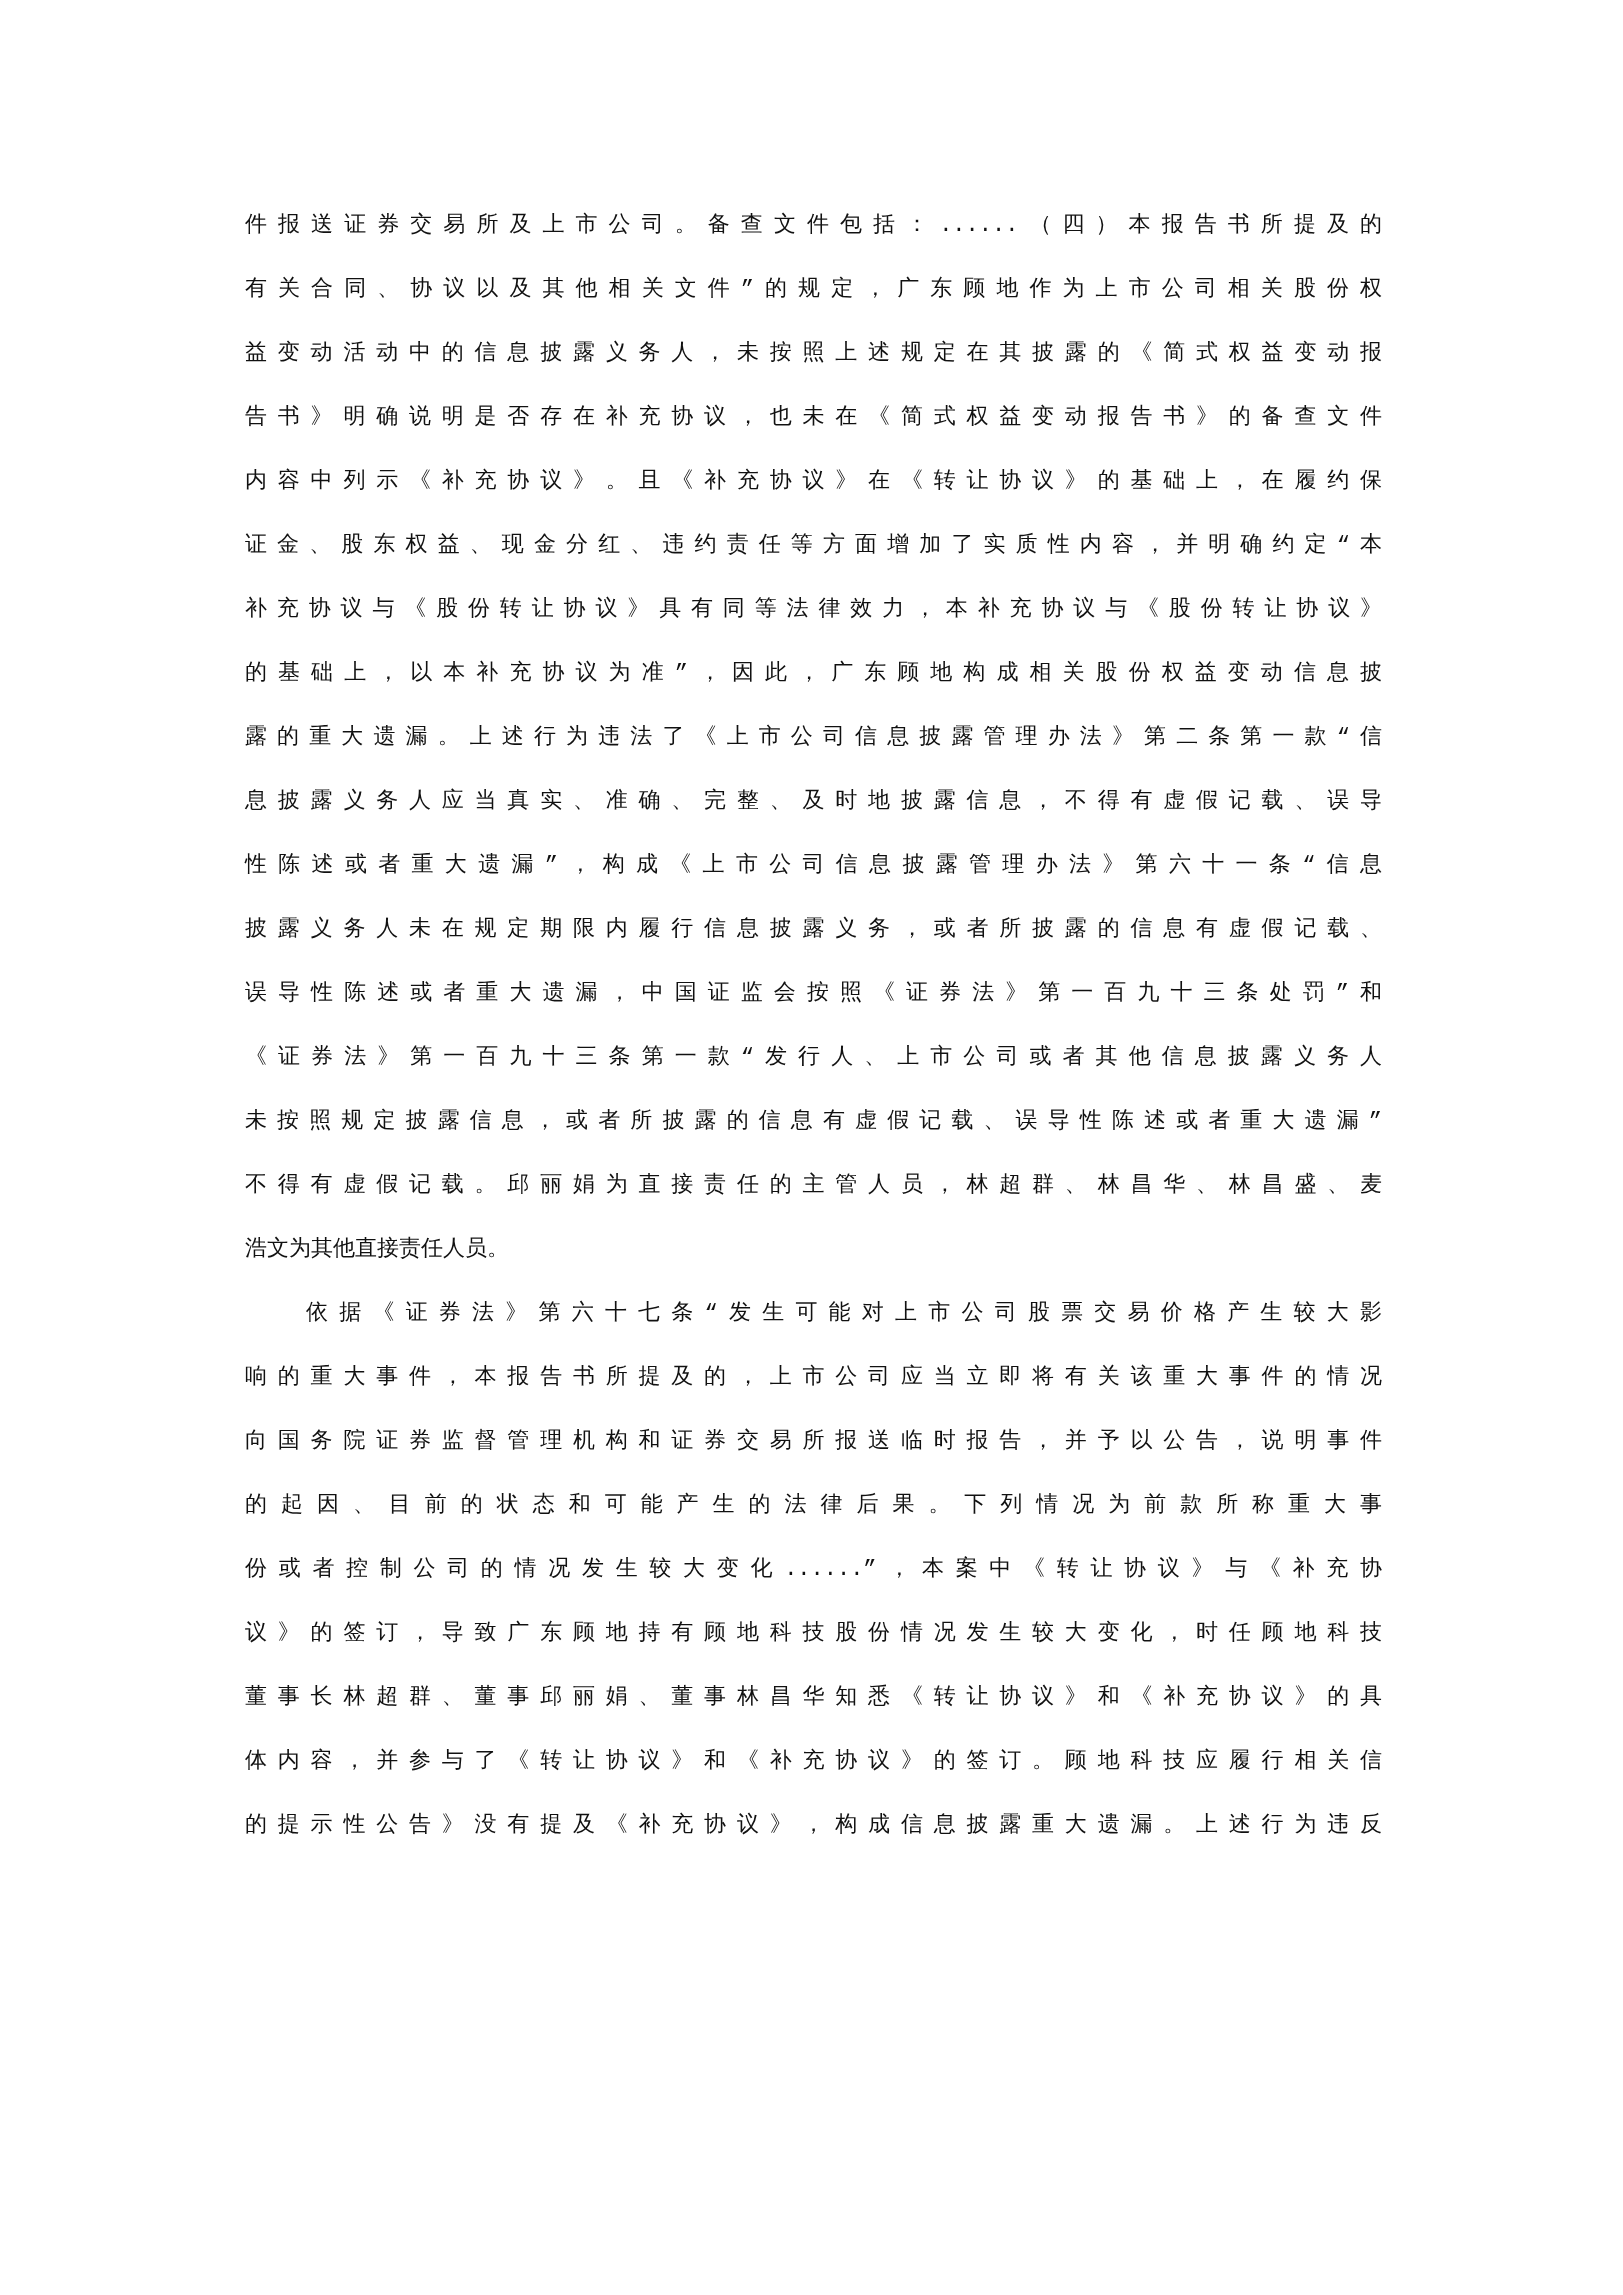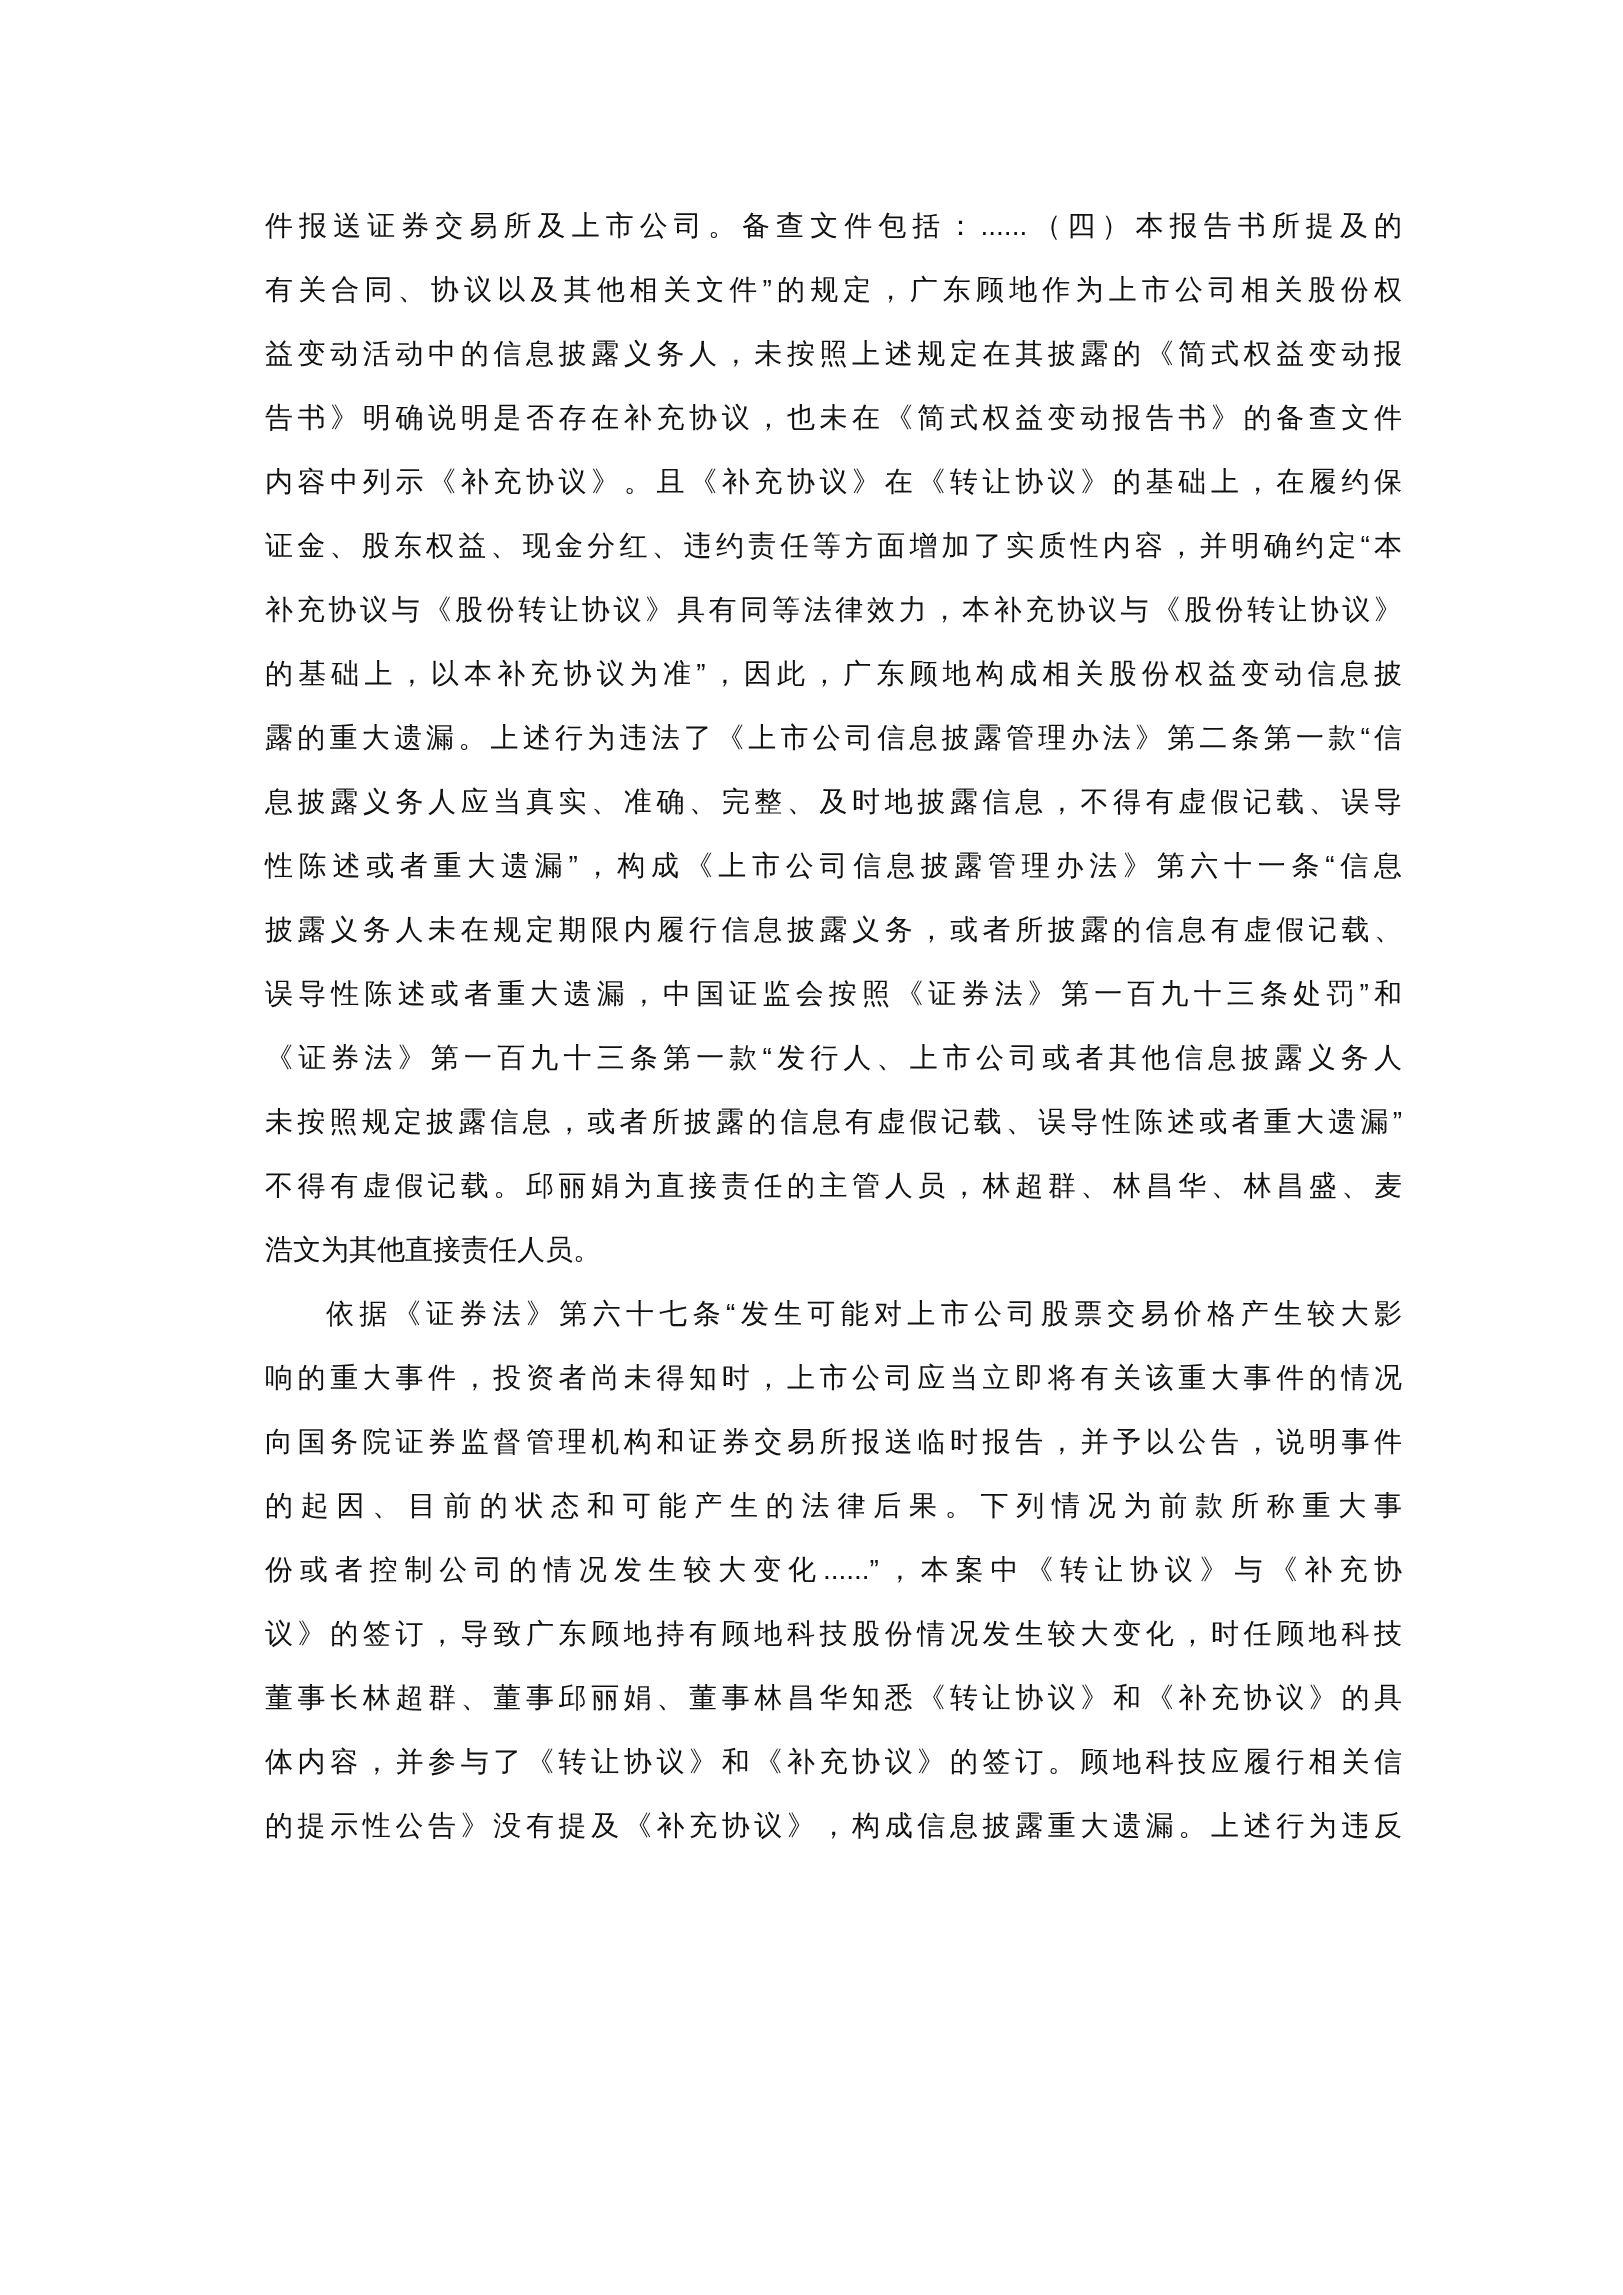--- a/index.html
+++ b/index.html
@@ -3,24 +3,23 @@
 <meta charset="utf-8">
 <style>
   html, body { margin: 0; padding: 0; background: #ffffff; }
   body { width: 1623px; height: 2295px; position: relative; overflow: hidden; }
   .page { position: absolute; left: 0; top: 0; width: 1623px; height: 2295px; background: #ffffff; }
   .body-text {
     position: absolute;
     left: 245px;
     top: 194px;
     width: 1137px;
-    font-family: Liberation Sans, sans-serif;
-    font-size: 28px;
+    font-family: Liberation Mono, monospace;
+    font-size: 22px;
     color: #111111;
-    margin-left: 20px;
   }
   .line {
     height: 64px;
     line-height: 64px;
     white-space: nowrap;
     text-align: justify;
     text-align-last: justify;
     overflow: visible;
   }
   .line.last { text-align-last: left; }
@@ -47,21 +46,21 @@
       <div class="line">披露义务人未在规定期限内履行信息披露义务，或者所披露的信息有虚假记载、</div>
       <div class="line">误导性陈述或者重大遗漏，中国证监会按照《证券法》第一百九十三条处罚”和</div>
       <div class="line">《证券法》第一百九十三条第一款“发行人、上市公司或者其他信息披露义务人</div>
       <div class="line">未按照规定披露信息，或者所披露的信息有虚假记载、误导性陈述或者重大遗漏”</div>
       <div class="line">不得有虚假记载。邱丽娟为直接责任的主管人员，林超群、林昌华、林昌盛、麦</div>
       <div class="line last">浩文为其他直接责任人员。</div>
     </div>
 
     <div>
       <div class="line indent">依据《证券法》第六十七条“发生可能对上市公司股票交易价格产生较大影</div>
-      <div class="line">响的重大事件，投资者尚未得知时，上市公司应当立即将有关该重大事件的情况</div>
+      <div class="line">响的重大事件，本报告书所提及的，上市公司应当立即将有关该重大事件的情况</div>
       <div class="line">向国务院证券监督管理机构和证券交易所报送临时报告，并予以公告，说明事件</div>
       <div class="line">的起因、目前的状态和可能产生的法律后果。下列情况为前款所称重大事</div>
       <div class="line">份或者控制公司的情况发生较大变化......”，本案中《转让协议》与《补充协</div>
       <div class="line">议》的签订，导致广东顾地持有顾地科技股份情况发生较大变化，时任顾地科技</div>
       <div class="line">董事长林超群、董事邱丽娟、董事林昌华知悉《转让协议》和《补充协议》的具</div>
       <div class="line">体内容，并参与了《转让协议》和《补充协议》的签订。顾地科技应履行相关信</div>
       <div class="line">的提示性公告》没有提及《补充协议》，构成信息披露重大遗漏。上述行为违反</div>
     </div>
   </div>
 </div>

